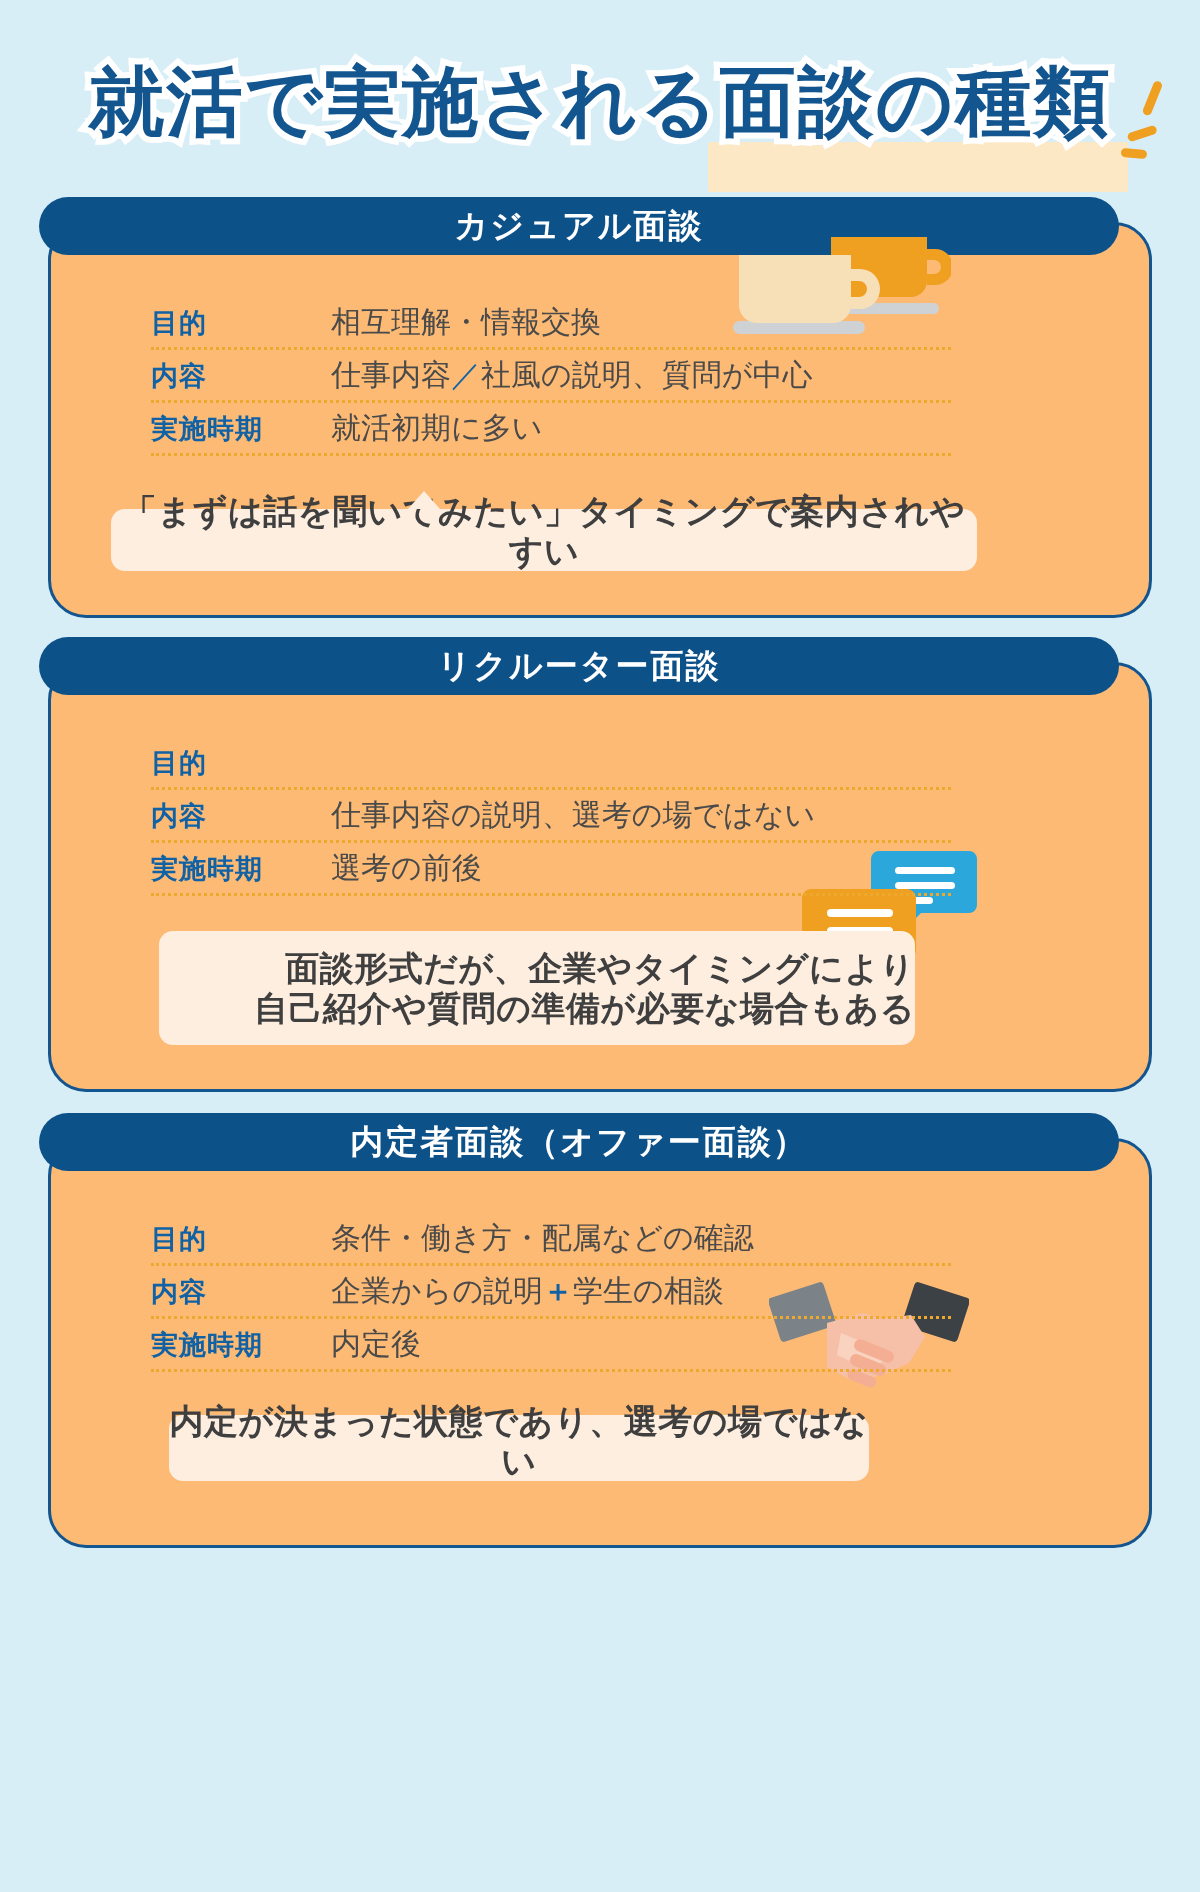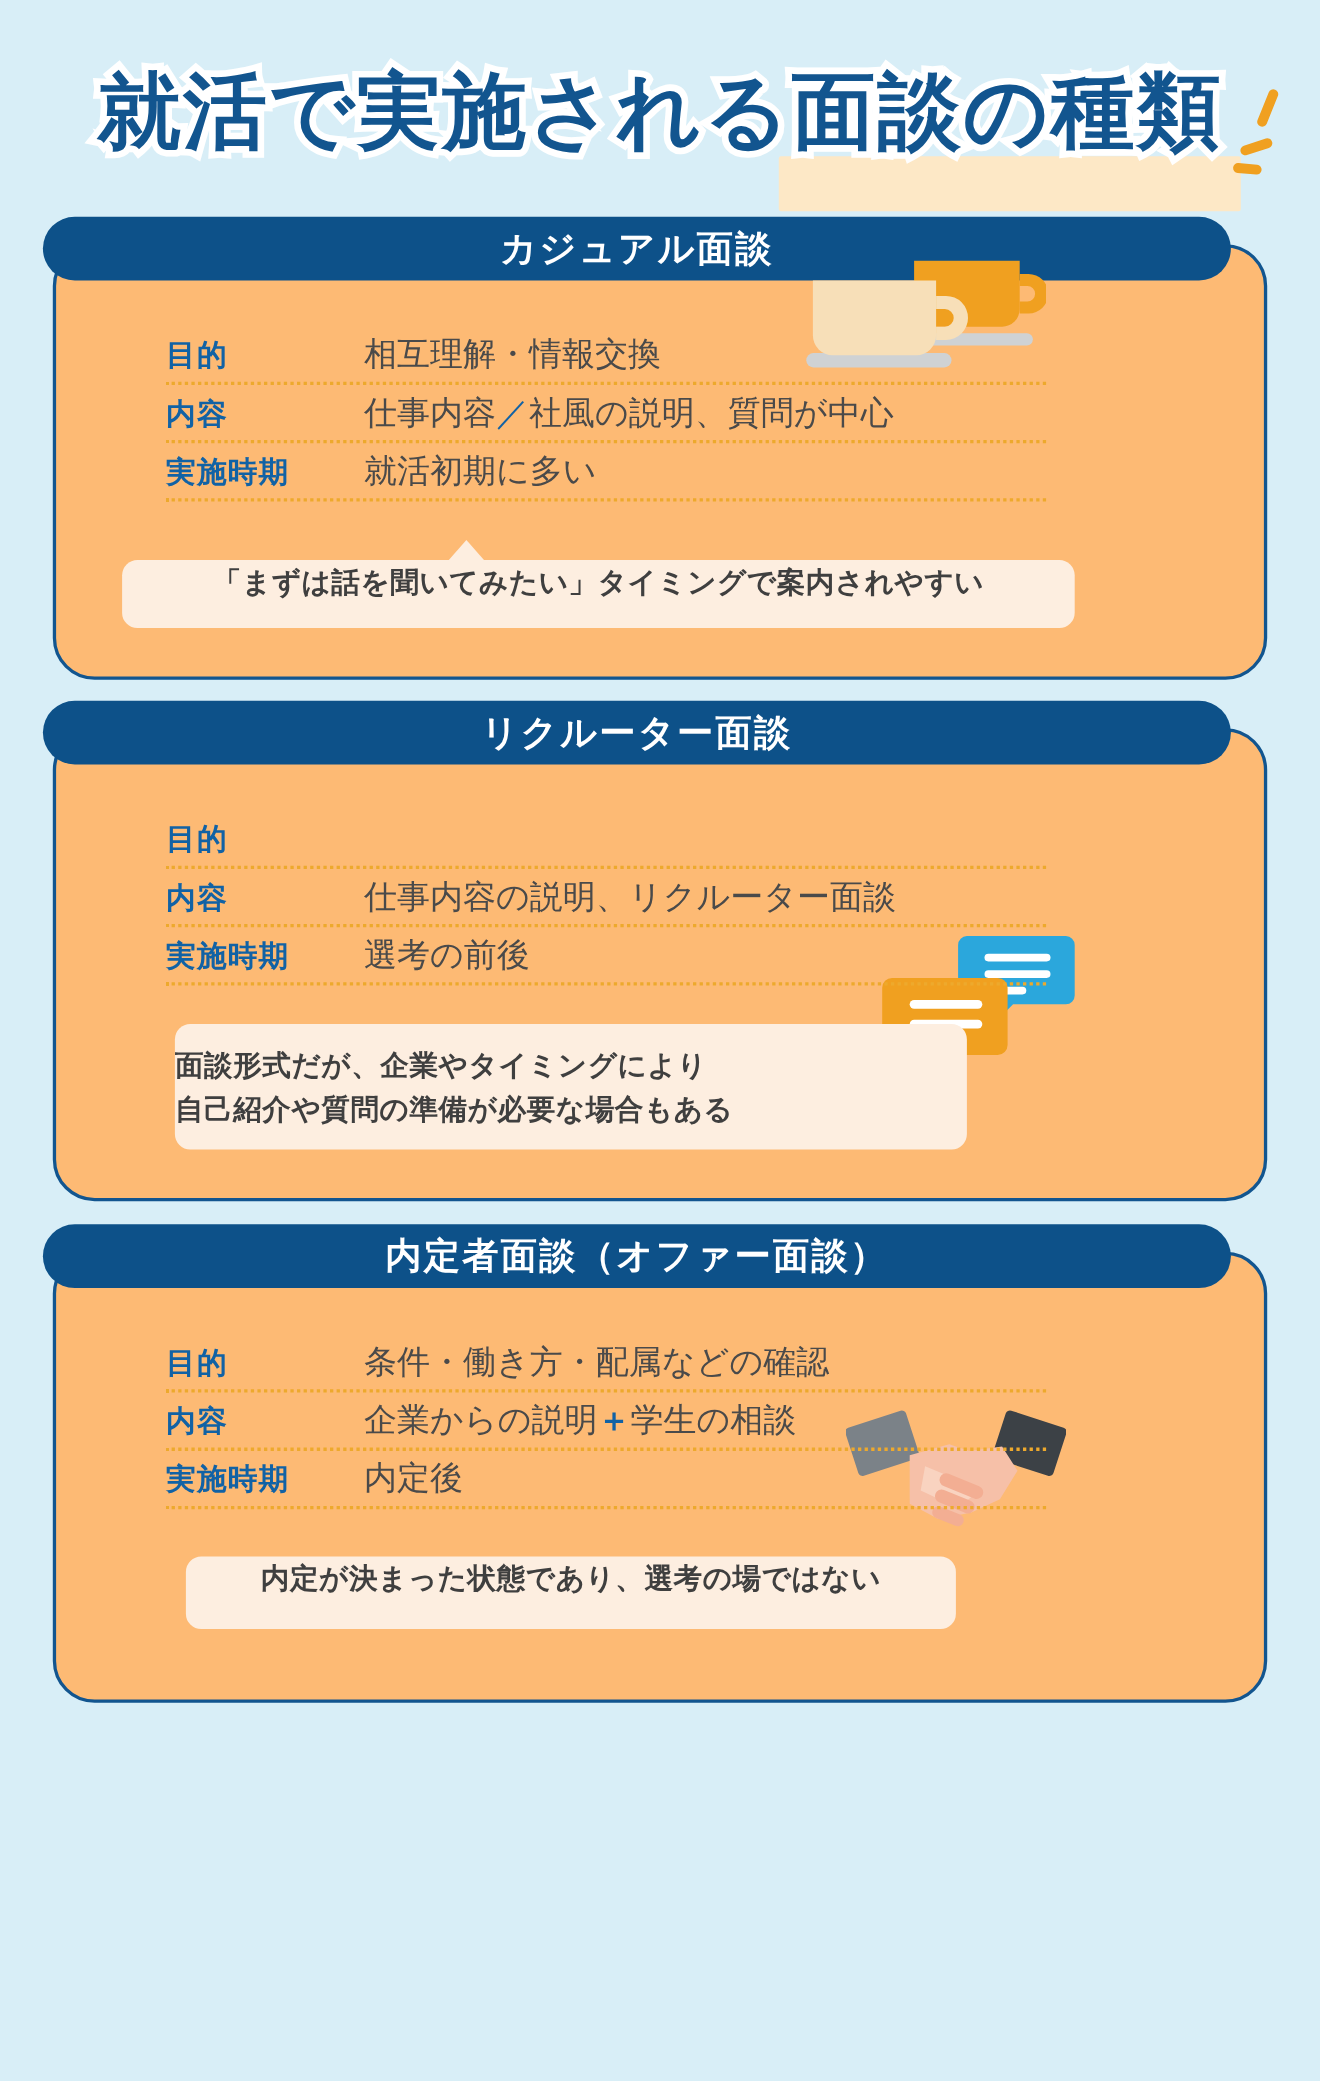--- a/index.html
+++ b/index.html
@@ -72,23 +72,23 @@
     color:#4a4a4a;font-size:30px;font-weight:500;letter-spacing:0px;
     padding-bottom:4px;white-space:nowrap;margin-left:12px;
   }
   .row-value .plus{color:#1162a5;font-weight:700;}
   .row-value .slash{color:#1162a5;}
 
   
   .callout{
     position:absolute;
     background:#fdeee0;border-radius:14px;
-    display:flex;align-items:flex-start;justify-content:center;
+    display:flex;align-items:flex-end;justify-content:center;
     text-align:center;
-    color:#3f3f3f;font-size:26px;font-weight:900;letter-spacing:0.5px;
+    color:#3f3f3f;font-size:34px;font-weight:900;letter-spacing:0.5px;
     line-height:40px;
   }
   .callout .tri{
     position:absolute;top:-18px;
     width:0;height:0;
     border-left:16px solid transparent;
     border-right:16px solid transparent;
     border-bottom:18px solid #fdeee0;
   }
 
@@ -159,29 +159,29 @@
     <rect x="26" y="62" width="66" height="8" rx="4" fill="#ffffff"></rect>
     <rect x="26" y="80" width="66" height="8" rx="4" fill="#ffffff"></rect>
   </svg>
 
   <div class="rows">
     <div class="row">
       <span class="row-label">目的</span>
     </div>
     <div class="row">
       <span class="row-label">内容</span>
-      <span class="row-value">仕事内容の説明、リクルーター面談</span>
+      <span class="row-value">仕事内容の説明、選考の場ではない</span>
     </div>
     <div class="row">
       <span class="row-label">実施時期</span>
       <span class="row-value">選考の前後</span>
     </div>
   </div>
 
-  <div class="callout" style="left:108px;top:266px;width:720px;height:114px;flex-direction:column;">
+  <div class="callout" style="left:108px;top:266px;width:720px;height:114px;flex-direction:column;padding-left:36px;">
     <span>面談形式だが、企業やタイミングにより</span>
     <span>自己紹介や質問の準備が必要な場合もある</span>
   </div>
 </div>
 
 <div class="card card-3">
 
   <div class="card-header">
     <span class="card-header-text">内定者面談（オファー面談）</span>
   </div>

